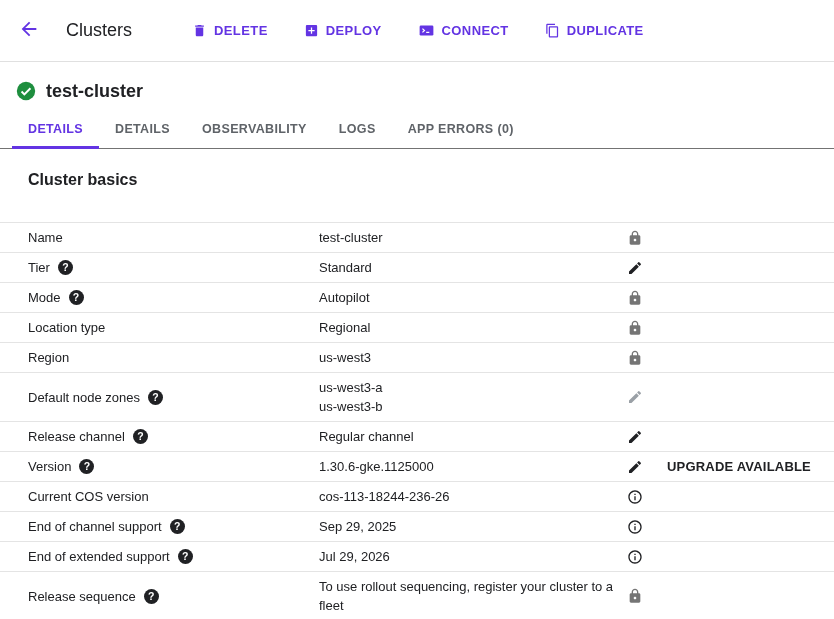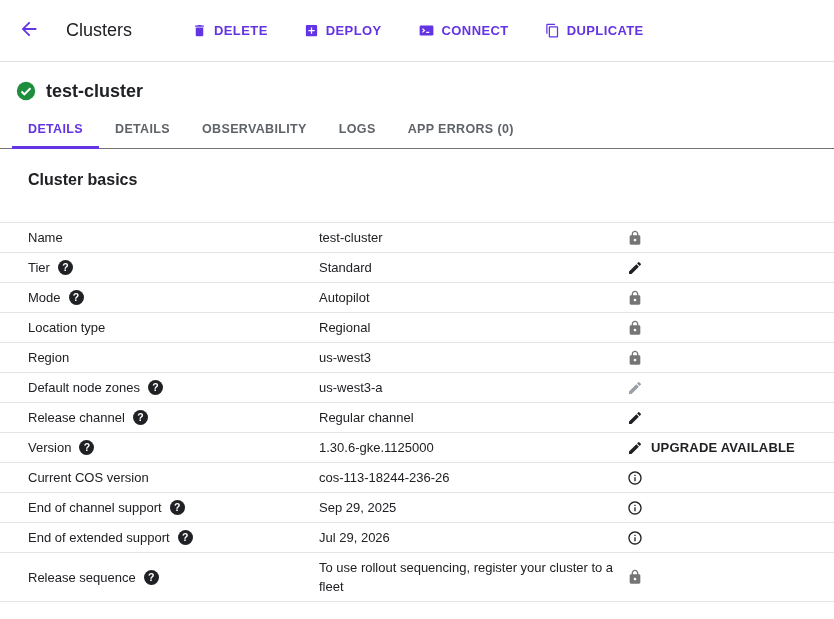--- a/index.html
+++ b/index.html
@@ -41,21 +41,21 @@
   .row { display:flex; align-items:center; border-top:1px solid #e4e4e4;
     min-height:30px; }
   .row:last-child { border-bottom:1px solid #e4e4e4; }
   .cell-label { flex:0 0 319px; padding-left:28px; display:flex;
     align-items:center; gap:8px; font-size:13px; color:#202124; }
   .help-badge { width:15px; height:15px; border-radius:50%; background:#202124;
     color:#fff; font-size:10.5px; font-weight:700; display:inline-flex;
     align-items:center; justify-content:center; line-height:1; cursor:pointer; }
   .cell-value { flex:0 0 302px; font-size:13px; color:#202124; line-height:19px;
     padding:5px 6px 5px 0; }
-  .cell-action { flex:1; display:flex; align-items:center; gap:8px; padding-left:6px; }
+  .cell-action { flex:1; display:flex; align-items:center; gap:24px; padding-left:6px; }
   .act-icon { display:flex; align-items:center; cursor:pointer; }
   .act-icon.gray { color:#757575; }
   .act-icon.dark { color:#202124; }
   .act-icon.muted { color:#9aa0a6; }
   .act-extra { font-size:13px; font-weight:700; color:#202124; letter-spacing:.2px;
     cursor:pointer; }
   .act-extra:empty { display:none; }
 </style>
 </head>
 <body>
@@ -224,20 +224,21 @@
     </div>
   </div>
 
   <div class="row">
     <div class="cell-label">
       <span class="lbl">Default node zones</span>
       <span class="help-badge">?</span>
     </div>
     <div class="cell-value">
           <div>us-west3-a</div>
+          <div>us-west3-b</div>
         </div>
     <div class="cell-action">
       <span class="act-icon muted">
             <svg viewBox="0 0 24 24" width="16" height="16">
               <path fill="currentColor" d="M3 17.25V21h3.75L17.81 9.94l-3.75-3.75L3 17.25zM20.71 7.04c.39-.39.39-1.02 0-1.41l-2.34-2.34a.9959.9959 0 0 0-1.41 0l-1.83 1.83 3.75 3.75 1.83-1.83z"></path>
             </svg>
           </span>
 
     </div>
   </div>

